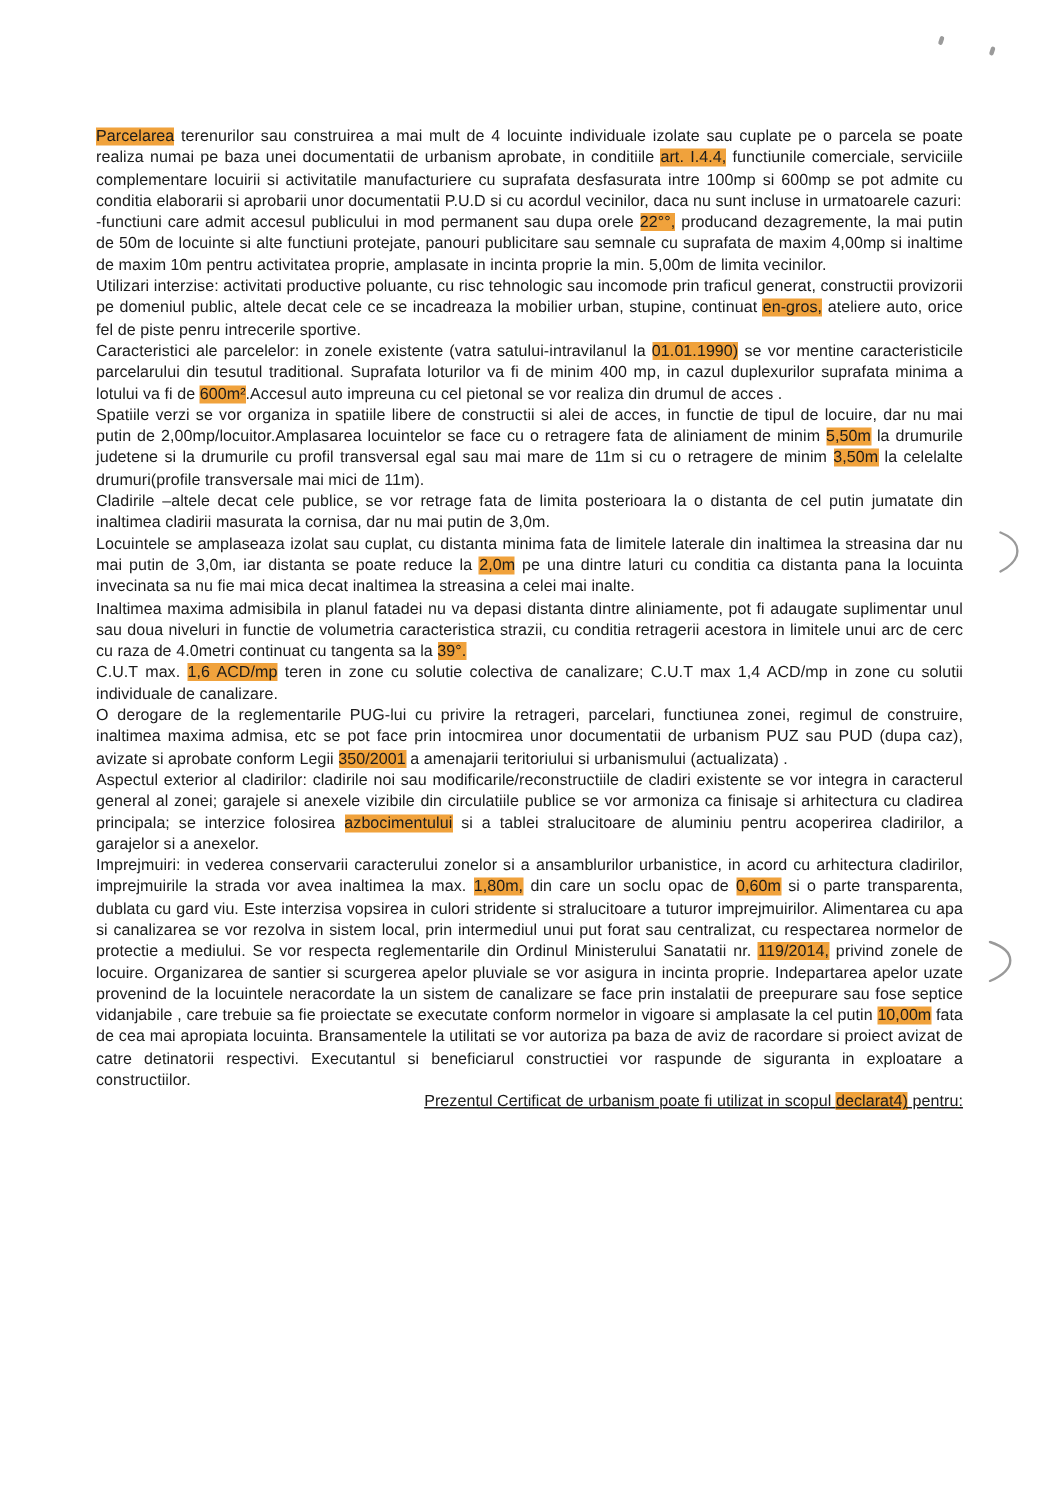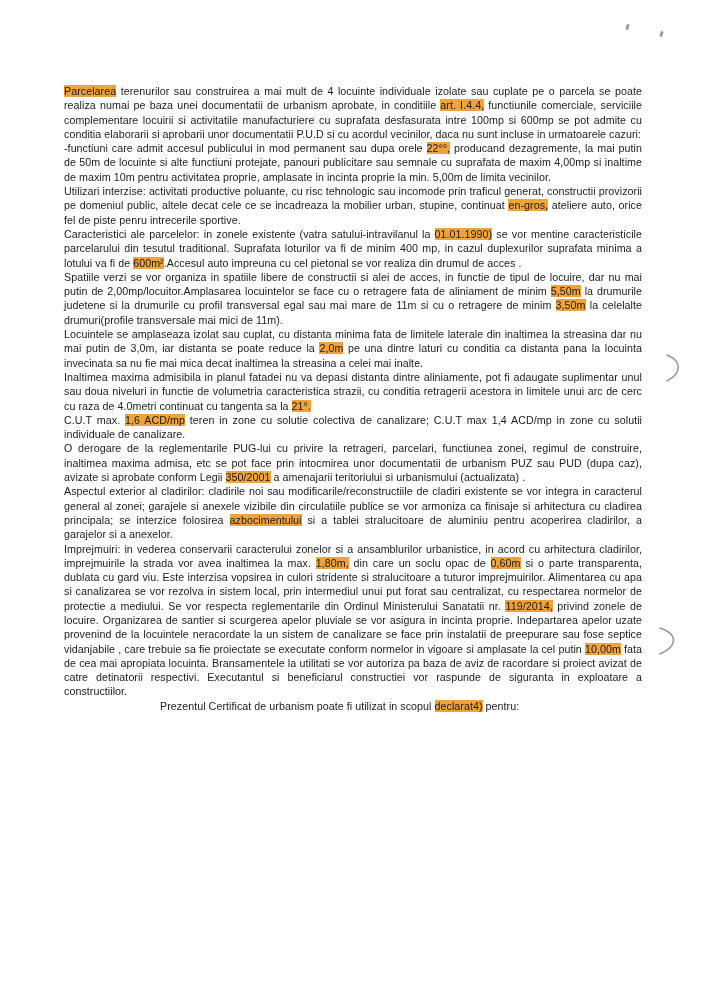--- a/index.html
+++ b/index.html
@@ -17,21 +17,21 @@
     position: absolute;
     left: 64px;
     top: 84px;
     width: 578px;
     font-size: 10.7px;
     line-height: 14.3px;
     text-align: justify;
     letter-spacing: 0.05px;
   }
   .para { margin: 0; }
-  .para.indent { text-indent: 96px; text-align: left; }
+  .para.indent { text-indent: 96px; text-align: right; text-decoration: underline; }
   .hl { background: var(--hl, #f0a23c); }
   .footer {
     position: absolute;
     top: 845px;
     left: 0;
     width: 702px;
     text-align: center;
     font-size: 8.5px;
     letter-spacing: 2px;
     color: #2a2a2a;
@@ -73,22 +73,23 @@
   <svg class="curl curl-2" width="28" height="28" viewBox="0 0 28 28">
     <path d="M4,1 C22,7 22,19 4,27" fill="none" stroke="#9a9a9a" stroke-width="1.6" stroke-linecap="round"></path>
   </svg>
 
   <div class="text-block" id="text-block">
       <p class="para"><span class="hl">Parcelarea</span><span class=""> terenurilor sau construirea a mai mult de 4 locuinte individuale izolate sau cuplate pe o parcela se poate realiza numai pe baza unei documentatii de urbanism aprobate, in conditiile </span><span class="hl">art. I.4.4,</span><span class=""> functiunile comerciale, serviciile complementare locuirii si activitatile manufacturiere cu suprafata desfasurata intre 100mp si 600mp se pot admite cu conditia elaborarii si aprobarii unor documentatii P.U.D si cu acordul vecinilor, daca nu sunt incluse in urmatoarele cazuri:</span></p>
       <p class="para"><span class="">-functiuni care admit accesul publicului in mod permanent sau dupa orele </span><span class="hl">22°°,</span><span class=""> producand dezagremente, la mai putin de 50m de locuinte si alte functiuni protejate, panouri publicitare sau semnale cu suprafata de maxim 4,00mp si inaltime de maxim 10m pentru activitatea proprie, amplasate in incinta proprie la min. 5,00m de limita vecinilor.</span></p>
       <p class="para"><span class="">Utilizari interzise: activitati productive poluante, cu risc tehnologic sau incomode prin traficul generat, constructii provizorii pe domeniul public, altele decat cele ce se incadreaza la mobilier urban, stupine, continuat </span><span class="hl">en-gros,</span><span class=""> ateliere auto, orice fel de piste penru intrecerile sportive.</span></p>
       <p class="para"><span class="">Caracteristici ale parcelelor: in zonele existente (vatra satului-intravilanul la </span><span class="hl">01.01.1990)</span><span class=""> se vor mentine caracteristicile parcelarului din tesutul traditional. Suprafata loturilor va fi de minim 400 mp, in cazul duplexurilor suprafata minima a lotului va fi de </span><span class="hl">600m²</span><span class="">.Accesul auto impreuna cu cel pietonal se vor realiza din drumul de acces .</span></p>
       <p class="para"><span class="">Spatiile verzi se vor organiza in spatiile libere de constructii si alei de acces, in functie de tipul de locuire, dar nu mai putin de 2,00mp/locuitor.Amplasarea locuintelor se face cu o retragere fata de aliniament de minim </span><span class="hl">5,50m</span><span class=""> la drumurile judetene si la drumurile cu profil transversal egal sau mai mare de 11m si cu o retragere de minim </span><span class="hl">3,50m</span><span class=""> la celelalte drumuri(profile transversale mai mici de 11m).</span></p>
+      <p class="para"><span class="">Cladirile –altele decat cele publice, se vor retrage fata de limita posterioara la o distanta de cel putin jumatate din inaltimea cladirii masurata la cornisa, dar nu mai putin de 3,0m.</span></p>
       <p class="para"><span class="">Locuintele se amplaseaza izolat sau cuplat, cu distanta minima fata de limitele laterale din inaltimea la streasina dar nu mai putin de 3,0m, iar distanta se poate reduce la </span><span class="hl">2,0m</span><span class=""> pe una dintre laturi cu conditia ca distanta pana la locuinta invecinata sa nu fie mai mica decat inaltimea la streasina a celei mai inalte.</span></p>
-      <p class="para"><span class="">Inaltimea maxima admisibila in planul fatadei nu va depasi distanta dintre aliniamente, pot fi adaugate suplimentar unul sau doua niveluri in functie de volumetria caracteristica strazii, cu conditia retragerii acestora in limitele unui arc de cerc cu raza de 4.0metri continuat cu tangenta sa la </span><span class="hl">21°.</span></p>
+      <p class="para"><span class="">Inaltimea maxima admisibila in planul fatadei nu va depasi distanta dintre aliniamente, pot fi adaugate suplimentar unul sau doua niveluri in functie de volumetria caracteristica strazii, cu conditia retragerii acestora in limitele unui arc de cerc cu raza de 4.0metri continuat cu tangenta sa la </span><span class="hl">39°.</span></p>
       <p class="para"><span class="">C.U.T max. </span><span class="hl">1,6 ACD/mp</span><span class=""> teren in zone cu solutie colectiva de canalizare; C.U.T max 1,4 ACD/mp in zone cu solutii individuale de canalizare.</span></p>
       <p class="para"><span class="">O derogare de la reglementarile PUG-lui cu privire la retrageri, parcelari, functiunea zonei, regimul de construire, inaltimea maxima admisa, etc se pot face prin intocmirea unor documentatii de urbanism PUZ sau PUD (dupa caz), avizate si aprobate conform Legii </span><span class="hl">350/2001</span><span class=""> a amenajarii teritoriului si urbanismului (actualizata) .</span></p>
       <p class="para"><span class="">Aspectul exterior al cladirilor: cladirile noi sau modificarile/reconstructiile de cladiri existente se vor integra in caracterul general al zonei; garajele si anexele vizibile din circulatiile publice se vor armoniza ca finisaje si arhitectura cu cladirea principala; se interzice folosirea </span><span class="hl">azbocimentului</span><span class=""> si a tablei stralucitoare de aluminiu pentru acoperirea cladirilor, a garajelor si a anexelor.</span></p>
       <p class="para"><span class="">Imprejmuiri: in vederea conservarii caracterului zonelor si a ansamblurilor urbanistice, in acord cu arhitectura cladirilor, imprejmuirile la strada vor avea inaltimea la max. </span><span class="hl">1,80m,</span><span class=""> din care un soclu opac de </span><span class="hl">0,60m</span><span class=""> si o parte transparenta, dublata cu gard viu. Este interzisa vopsirea in culori stridente si stralucitoare a tuturor imprejmuirilor. Alimentarea cu apa si canalizarea se vor rezolva in sistem local, prin intermediul unui put forat sau centralizat, cu respectarea normelor de protectie a mediului. Se vor respecta reglementarile din Ordinul Ministerului Sanatatii nr. </span><span class="hl">119/2014,</span><span class=""> privind zonele de locuire. Organizarea de santier si scurgerea apelor pluviale se vor asigura in incinta proprie. Indepartarea apelor uzate provenind de la locuintele neracordate la un sistem de canalizare se face prin instalatii de preepurare sau fose septice vidanjabile , care trebuie sa fie proiectate se executate conform normelor in vigoare si amplasate la cel putin </span><span class="hl">10,00m</span><span class=""> fata de cea mai apropiata locuinta. Bransamentele la utilitati se vor autoriza pa baza de aviz de racordare si proiect avizat de catre detinatorii respectivi. Executantul si beneficiarul constructiei vor raspunde de siguranta in exploatare a constructiilor.</span></p>
       <p class="para indent"><span class="">Prezentul Certificat de urbanism poate fi utilizat in scopul </span><span class="hl">declarat4)</span><span class=""> pentru:</span></p>
     </div>
 
   <div class="footer">2 / 5</div>
 
   <div class="bottom-bar"></div>

